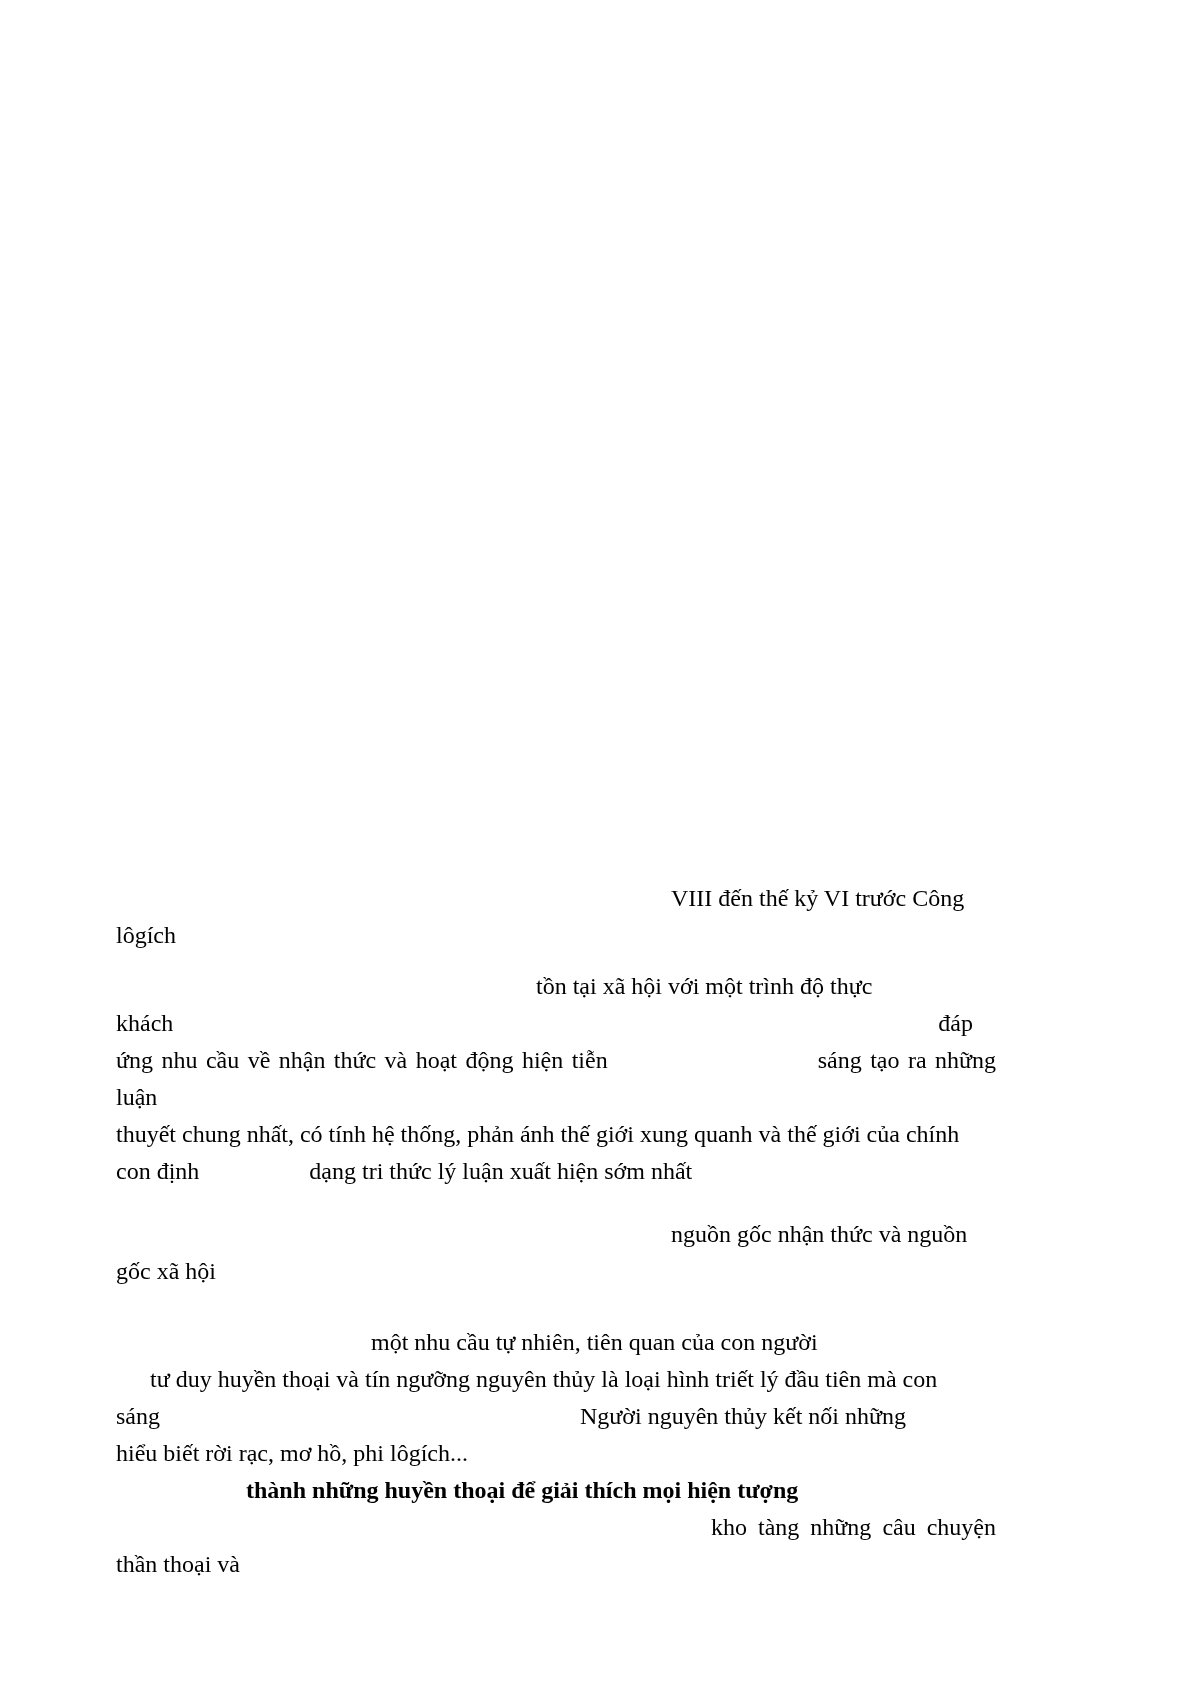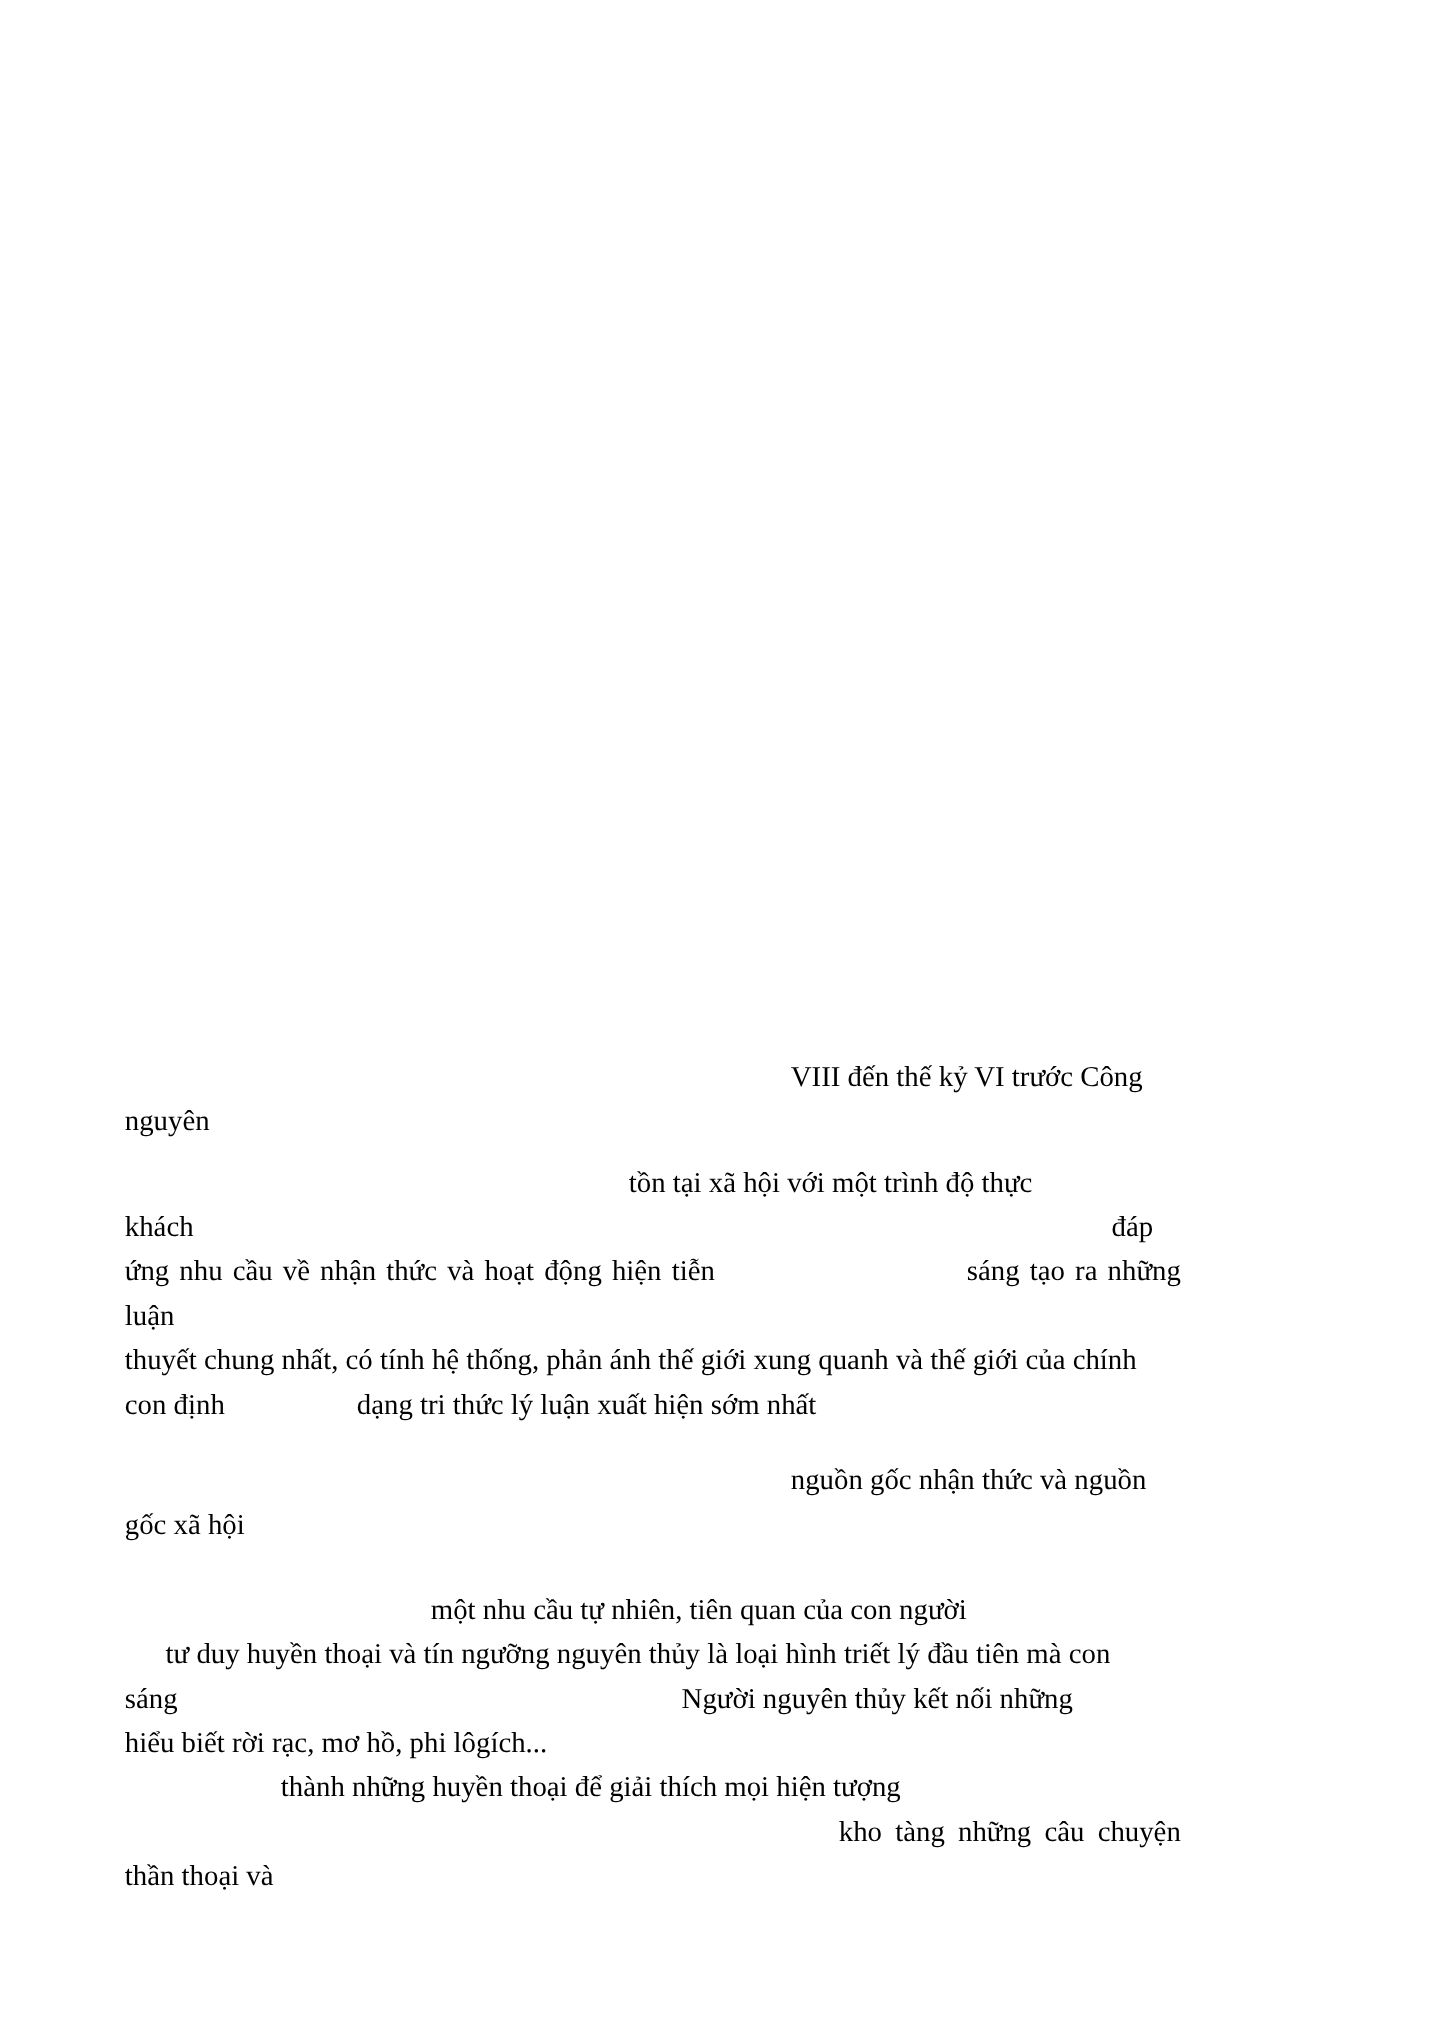--- a/index.html
+++ b/index.html
@@ -15,21 +15,21 @@
     position: relative;
     overflow: hidden;
   }
   .page {
     position: absolute;
     inset: 0;
     background: #ffffff;
   }
   .content {
     position: absolute;
-    left: 104px;
+    left: 116px;
     top: 880px;
     width: 880px;
   }
   .para {
     font-size: 24px;
     line-height: 37px;
     text-align: justify;
     margin: 0;
     text-indent: 0;
   }
@@ -39,32 +39,32 @@
 
   
   .blank-sm { display: inline-block; width: 40px; }
   .blank-md { display: inline-block; width: 110px; }
   .blank-lg { display: inline-block; width: 210px; }
   .blank-xxl { display: inline-block; width: 420px; }
   .blank-xxxl { display: inline-block; width: 555px; }
 
   .line { display: block; }
   .indent-1 { padding-left: 34px; }
-  .indent-2 { padding-left: 130px; }
+  .indent-2 { padding-left: 130px; font-weight: bold; }
   .indent-3 { padding-left: 255px; }
 </style>
 </head>
 <body>
 
 <div class="page">
   <div class="content">
 
     <div class="para">
       <span class="line"><span class="blank-xxxl"></span><span>VIII đến thế kỷ VI trước Công</span></span>
-      <span class="line"><span>nguyên</span></span>
+      <span class="line"><span>lôgích</span></span>
     </div>
 
     <div class="gap-sm"></div>
 
     <div class="para">
       <span class="line"><span class="blank-xxl"></span><span>tồn tại xã hội với một trình độ thực</span></span>
       <span class="line"><span>khách</span><span class="blank-xxxl"></span><span class="blank-lg"></span><span>đáp</span></span>
       <span class="line"><span>ứng nhu cầu về nhận thức và hoạt động hiện tiễn</span><span class="blank-lg"></span><span>sáng tạo ra những luận</span></span>
       <span class="line"><span>thuyết chung nhất, có tính hệ thống, phản ánh thế giới xung quanh và thế giới của chính</span></span>
       <span class="line"><span>con định</span><span class="blank-md"></span><span>dạng tri thức lý luận xuất hiện sớm nhất</span></span>

